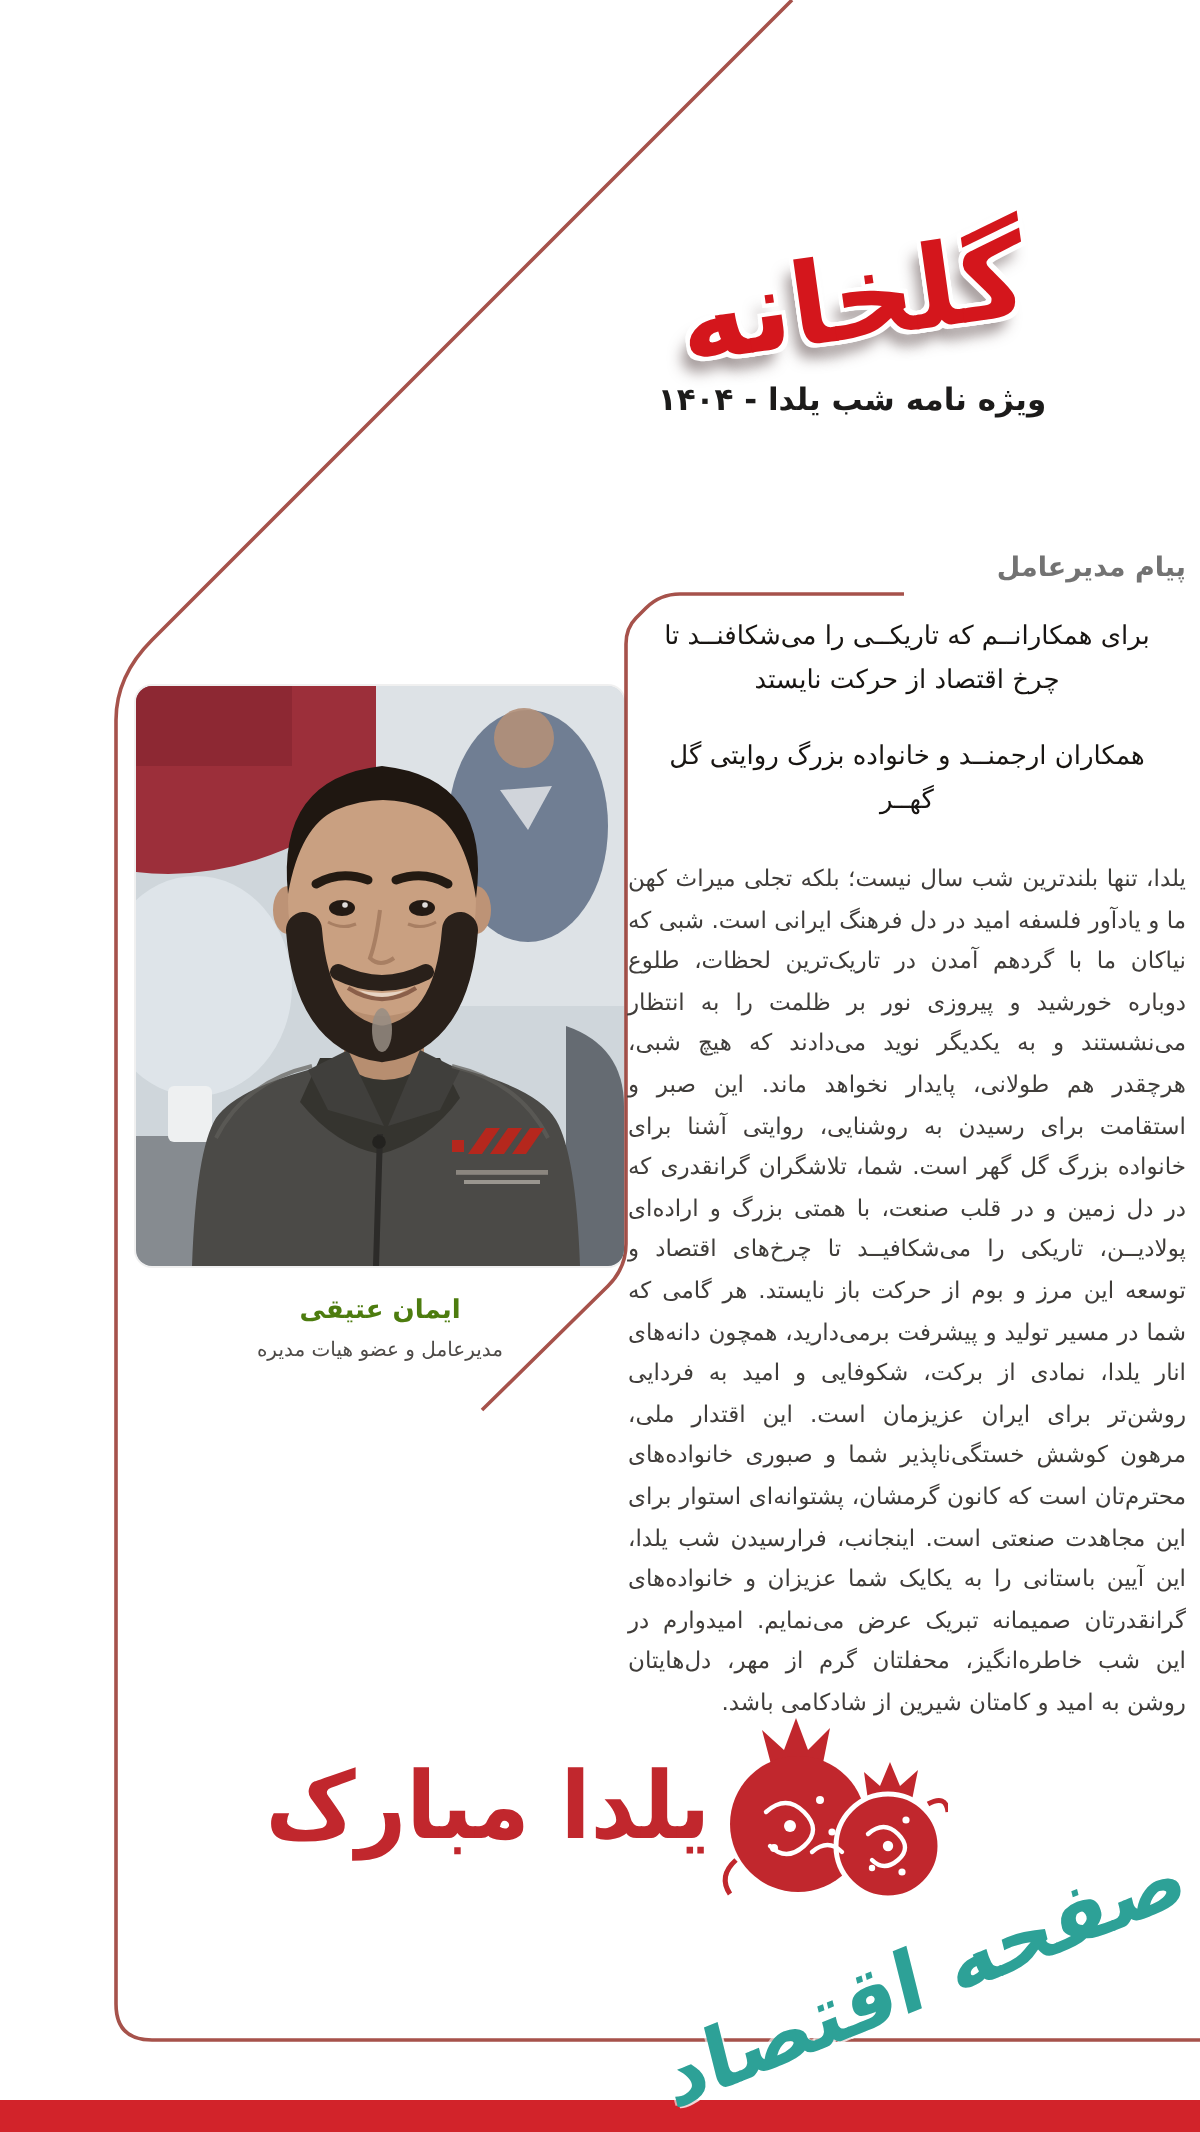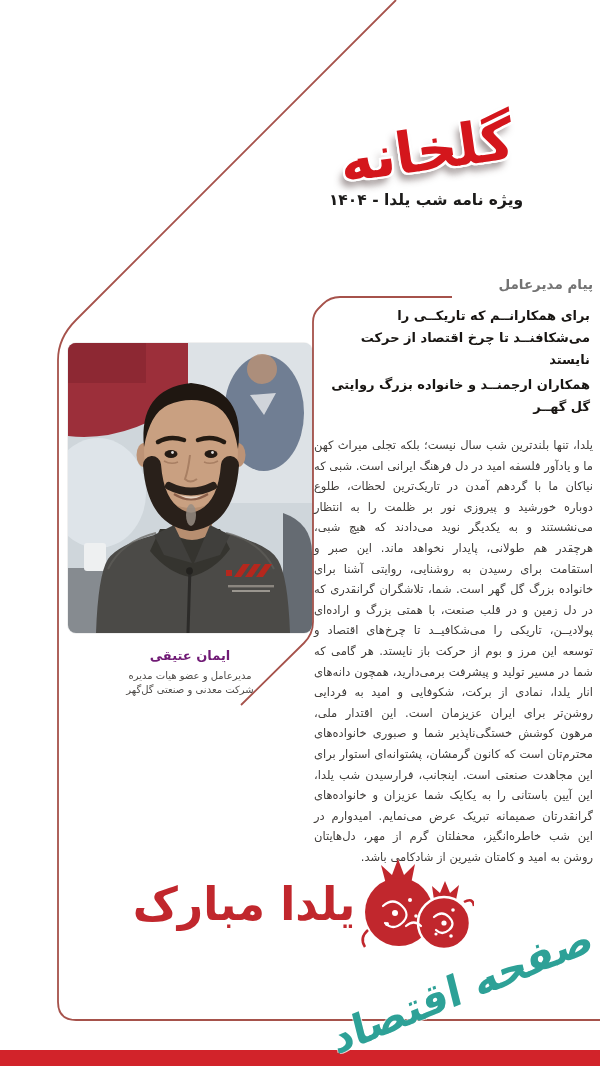--- a/index.html
+++ b/index.html
@@ -18,31 +18,31 @@
     text-shadow:
       -2px 0 0 #fff, 2px 0 0 #fff, 0 -2px 0 #fff, 0 2px 0 #fff,
       -2px -2px 0 #fff, 2px 2px 0 #fff, -2px 2px 0 #fff, 2px -2px 0 #fff,
       -5px 7px 7px rgba(70,50,50,.5);
   }
   .masthead-sub{margin-top:12px;font-size:15.5px;font-weight:bold;color:#1c1b1a;letter-spacing:0;}
 
   
   .article{position:absolute;left:314px;top:276px;width:279px;direction:rtl;z-index:2;}
   .section-label{font-size:13.5px;font-weight:bold;color:#737373;padding-left:60px;margin:0 0 13px 0;text-align:right;}
-  .lead,.salutation{font-size:13px;line-height:22px;font-weight:bold;color:#181512;text-align:right;margin:3px;}
+  .lead,.salutation{font-size:13px;line-height:22px;font-weight:normal;color:#181512;text-align:center;margin:16px;}
   .salutation{margin-top:1px;}
   .body-text{margin:17px 0 0 0;font-size:11.5px;line-height:20.6px;color:#403d3a;text-align:justify;text-justify:inter-word;}
 
   
   .photo{position:absolute;left:68px;top:343px;width:244px;height:290px;border-radius:8px;overflow:hidden;z-index:2;
          box-shadow:0 0 0 1px rgba(0,0,0,.06);}
   .photo svg{display:block;width:100%;height:100%;}
 
   .caption{position:absolute;left:85px;top:648px;width:210px;text-align:center;direction:rtl;z-index:2;}
-  .caption-name{font-size:13px;font-weight:bold;color:#701a75;margin:0 0 6px 0;}
+  .caption-name{font-size:13px;font-weight:bold;color:#4d7c0f;margin:0 0 6px 0;}
   .caption-role,.caption-org{font-size:10px;color:#4e4b48;line-height:14px;margin:0;}
 
   
   .greeting-text{
     position:absolute;left:128px;top:878px;width:232px;text-align:center;direction:rtl;z-index:2;
     font-size:44px;font-weight:bold;color:#c1272d;line-height:1.2;transform:scaleY(1.06);
   }
   .pomegranate{position:absolute;left:356px;top:850px;width:118px;height:108px;z-index:2;}
   .pomegranate svg{display:block;width:100%;height:100%;}
 
@@ -136,21 +136,20 @@
       <ellipse cx="123" cy="172" rx="5" ry="11" fill="#968d84" opacity=".85"></ellipse>
 
       <path d="M106 151 q17 11 34 0" stroke="#8a5f4a" stroke-width="2.2" fill="none"></path>
       <path d="M111 152 q12 7 24 0 q-12 3 -24 0" fill="#ead9cb" opacity=".9"></path>
     </svg>
   </div>
 
   <div class="caption">
     <p class="caption-name">ایمان عتیقی</p>
     <p class="caption-role">مدیرعامل و عضو هیات مدیره</p>
-    <p class="caption-org">شرکت معدنی و صنعتی گل‌گهر</p>
   </div>
 
   <div class="greeting-text">یلدا مبارک</div>
   <div class="pomegranate">
     <svg viewBox="0 0 118 108" xmlns="http://www.w3.org/2000/svg">
       <g fill="#c1272d">
         <path d="M30 34 l-5 -19 l11 10 l6 -16 l6 16 l11 -11 l-4 20 z"></path>
         <circle cx="43" cy="62" r="34"></circle>
         <path d="M78 50 l-2 -14 l8 7 l5 -12 l5 12 l9 -8 l-3 15 z"></path>
         <circle cx="88" cy="73" r="26" stroke="#ffffff" stroke-width="2.5"></circle>

